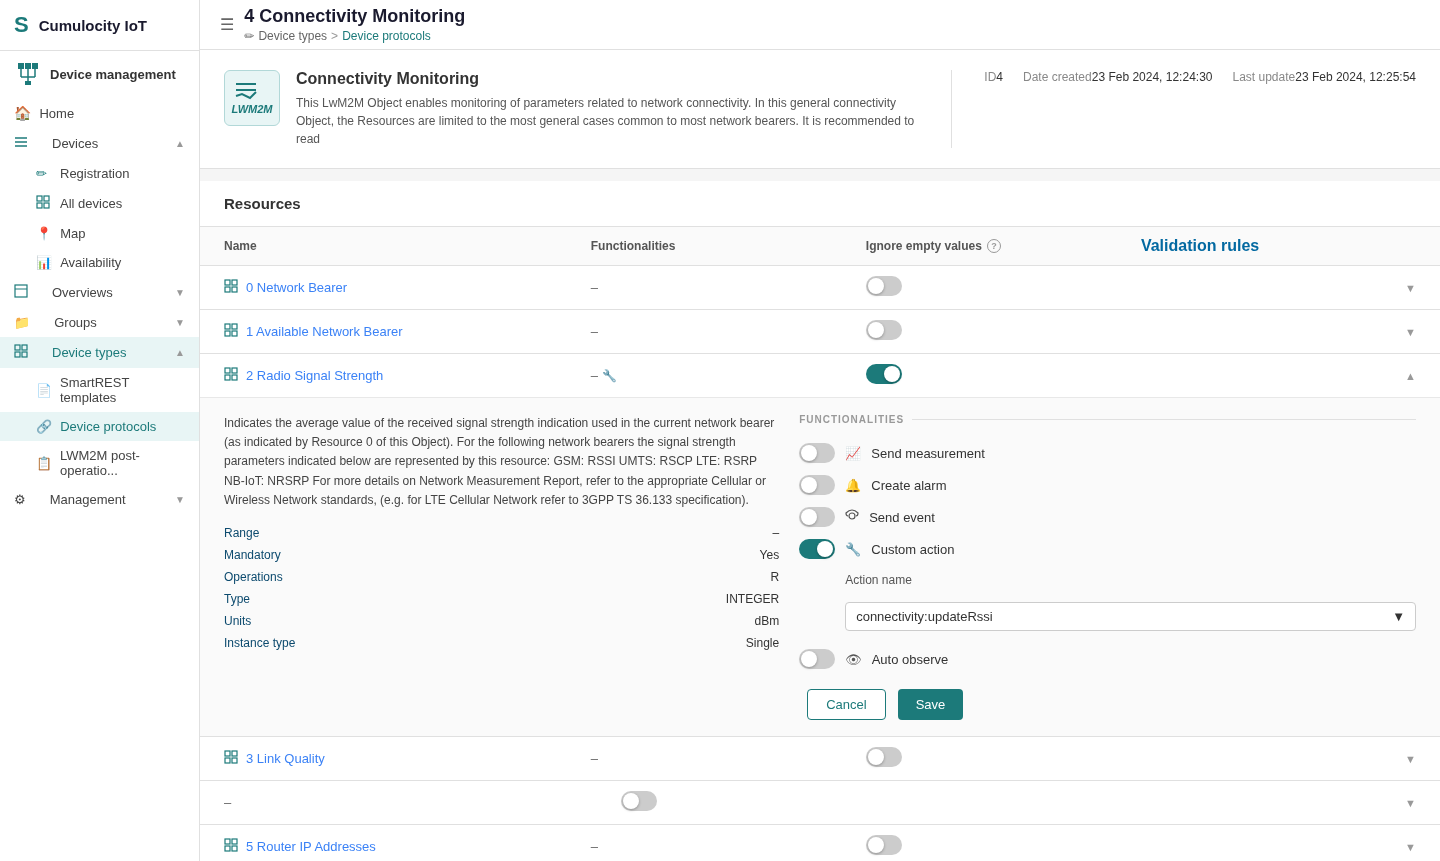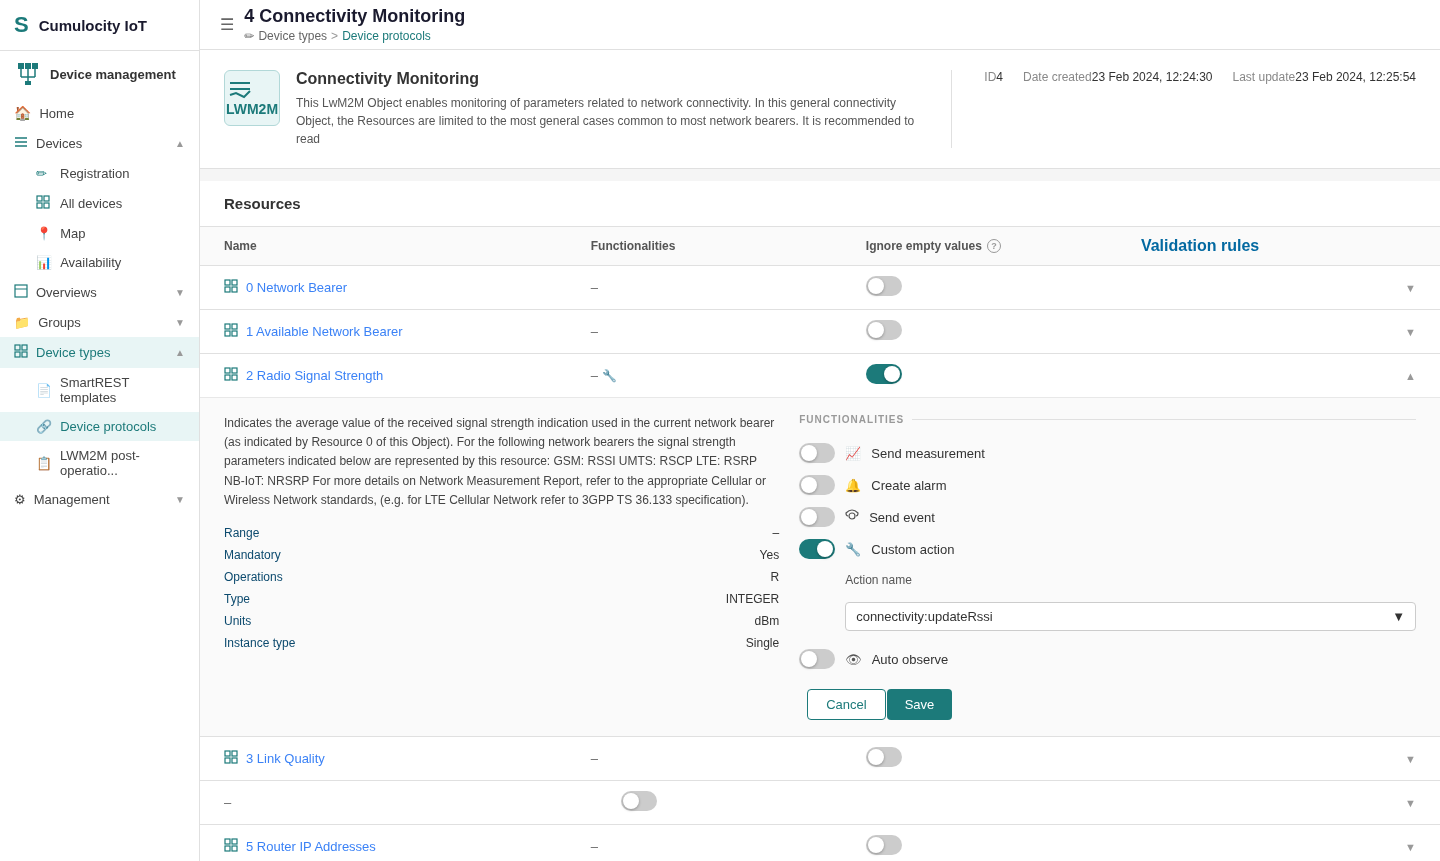--- a/index.html
+++ b/index.html
@@ -7,21 +7,21 @@
 
     
     .sidebar { width: 200px; min-width: 200px; background: #fff; border-right: 1px solid #e0e0e0; display: flex; flex-direction: column; height: 100%; overflow-y: auto; }
     .sidebar-logo { display: flex; align-items: center; padding: 12px 14px; border-bottom: 1px solid #e0e0e0; gap: 10px; }
     .sidebar-logo-icon { color: #1c7a7a; font-size: 22px; font-weight: bold; }
     .sidebar-logo-text { font-size: 15px; font-weight: 600; color: #1a1a2e; }
     .sidebar-device-mgmt { padding: 8px 14px; font-size: 13px; font-weight: 600; color: #333; display: flex; align-items: center; gap: 8px; }
     .device-mgmt-icon { color: #1c7a7a; }
     .sidebar-item { display: flex; align-items: center; padding: 7px 14px; cursor: pointer; color: #444; gap: 8px; font-size: 13px; }
     .sidebar-item .icon { color: #1c7a7a; font-size: 14px; min-width: 16px; }
-    .sidebar-group-header { display: flex; align-items: center; padding: 7px 14px; cursor: pointer; color: #444; gap: 8px; font-size: 13px; font-weight: 500; }
+    .sidebar-group-header { display: flex; align-items: center; padding: 7px 14px; cursor: pointer; color: #444; gap: 24px; font-size: 13px; font-weight: 500; }
     .sidebar-group-header .arrow { margin-left: auto; font-size: 10px; color: #999; }
     .sidebar-sub-item { display: flex; align-items: center; padding: 7px 14px 7px 36px; cursor: pointer; color: #444; gap: 8px; font-size: 13px; }
     .sidebar-sub-item.active { color: #1c7a7a; background: #e8f5f5; }
     .sidebar-sub-item .icon { color: #1c7a7a; font-size: 13px; min-width: 16px; }
 
     
     .main { flex: 1; display: flex; flex-direction: column; overflow: hidden; }
     .topbar { background: #fff; border-bottom: 1px solid #e0e0e0; padding: 0 20px; display: flex; align-items: center; height: 50px; gap: 10px; }
     .topbar-menu-icon { color: #666; font-size: 16px; cursor: pointer; }
     .page-title { font-size: 18px; font-weight: 600; color: #1a1a2e; }
@@ -87,21 +87,21 @@
     .func-label { font-size: 10px; font-weight: 600; color: #999; letter-spacing: 1px; text-transform: uppercase; margin-bottom: 12px; display: flex; align-items: center; gap: 8px; }
     .func-label::after { content: ''; flex: 1; height: 1px; background: #e0e0e0; }
     .func-item { display: flex; align-items: center; gap: 10px; padding: 6px 0; font-size: 13px; color: #333; }
     .func-item .func-icon { color: #555; font-size: 13px; }
     .action-name-section { margin-top: 8px; padding-left: 46px; }
     .action-name-label { font-size: 12px; color: #555; margin-bottom: 15px; }
     .action-name-select { display: flex; align-items: center; border: 1px solid #ccc; border-radius: 4px; padding: 6px 10px; background: #fff; font-size: 13px; color: #333; cursor: pointer; min-width: 200px; justify-content: space-between; }
     .auto-observe-section { margin-top: 10px; }
 
     
-    .btn-row { display: flex; gap: 1px; margin-top: 14px; padding-left: 8px; }
+    .btn-row { display: flex; gap: 12px; margin-top: 14px; padding-left: 8px; }
     .btn-cancel { padding: 7px 18px; border: 1px solid #1c7a7a; background: #fff; color: #1c7a7a; border-radius: 4px; cursor: pointer; font-size: 13px; }
     .btn-save { padding: 7px 18px; border: none; background: #1c7a7a; color: #fff; border-radius: 4px; cursor: pointer; font-size: 13px; }
 
     
     .info-icon { display: inline-flex; align-items: center; justify-content: center; width: 14px; height: 14px; border-radius: 50%; border: 1px solid #999; color: #999; font-size: 9px; cursor: pointer; }
 
     
     .edit-icon { color: #666; cursor: pointer; font-size: 12px; }
   </style>
 </head>
@@ -239,21 +239,21 @@
 
     <div class="detail-card">
       <div class="detail-header">
         <div class="detail-icon-box">
           <div style="text-align:center;">
             <svg width="28" height="20" viewBox="0 0 28 20" style="display:block;margin-bottom:2px;">
                 <line x1="4" y1="4" x2="24" y2="4" stroke="#1c7a7a" stroke-width="2"></line>
                 <line x1="4" y1="10" x2="24" y2="10" stroke="#1c7a7a" stroke-width="2"></line>
                 <polyline points="4,16 10,14 18,18 24,12" fill="none" stroke="#1c7a7a" stroke-width="2"></polyline>
               </svg>
-            <span style="font-size:14px;font-weight:bold;color:#1c7a7a;">LWM2M</span>
+            <span style="font-size:11px;font-weight:bold;color:#1c7a7a;font-style:italic;">LWM2M</span>
           </div>
         </div>
         <div class="detail-title-area">
           <div class="detail-title">Connectivity Monitoring</div>
           <div class="detail-desc">This LwM2M Object enables monitoring of parameters related to network connectivity. In this general connectivity Object, the Resources are limited to the most general cases common to most network bearers. It is recommended to read</div>
         </div>
         <div class="detail-divider"></div>
         <div class="detail-meta">
           <div class="meta-row">
             <span class="meta-label">ID</span>

